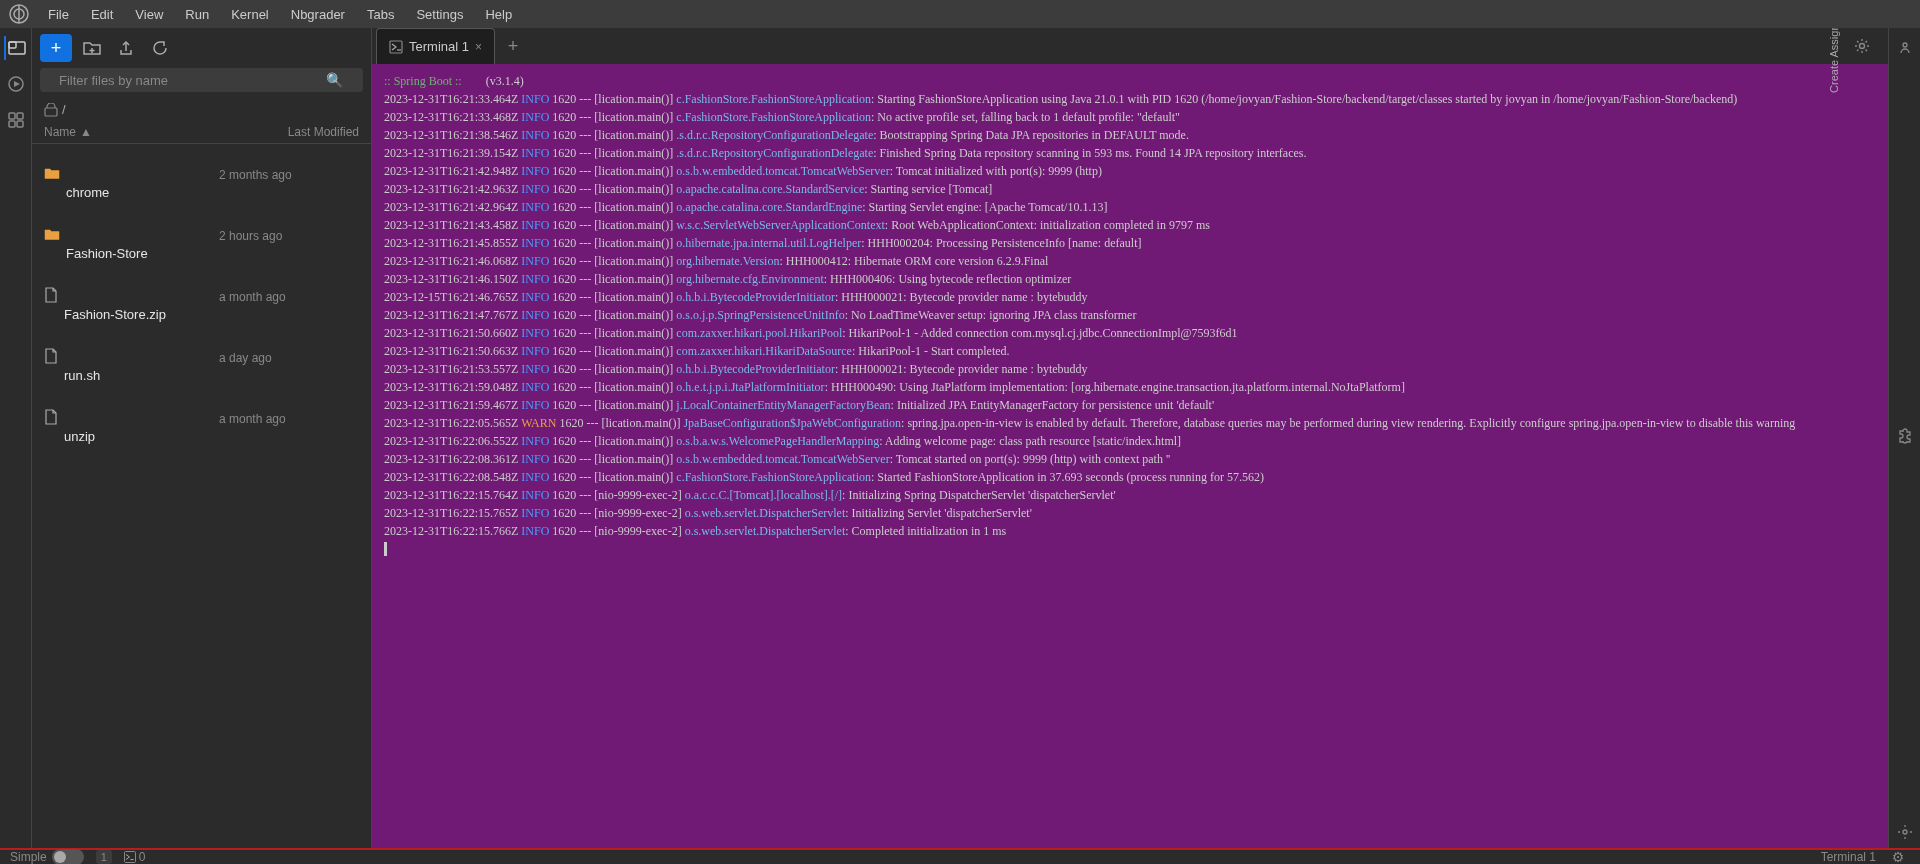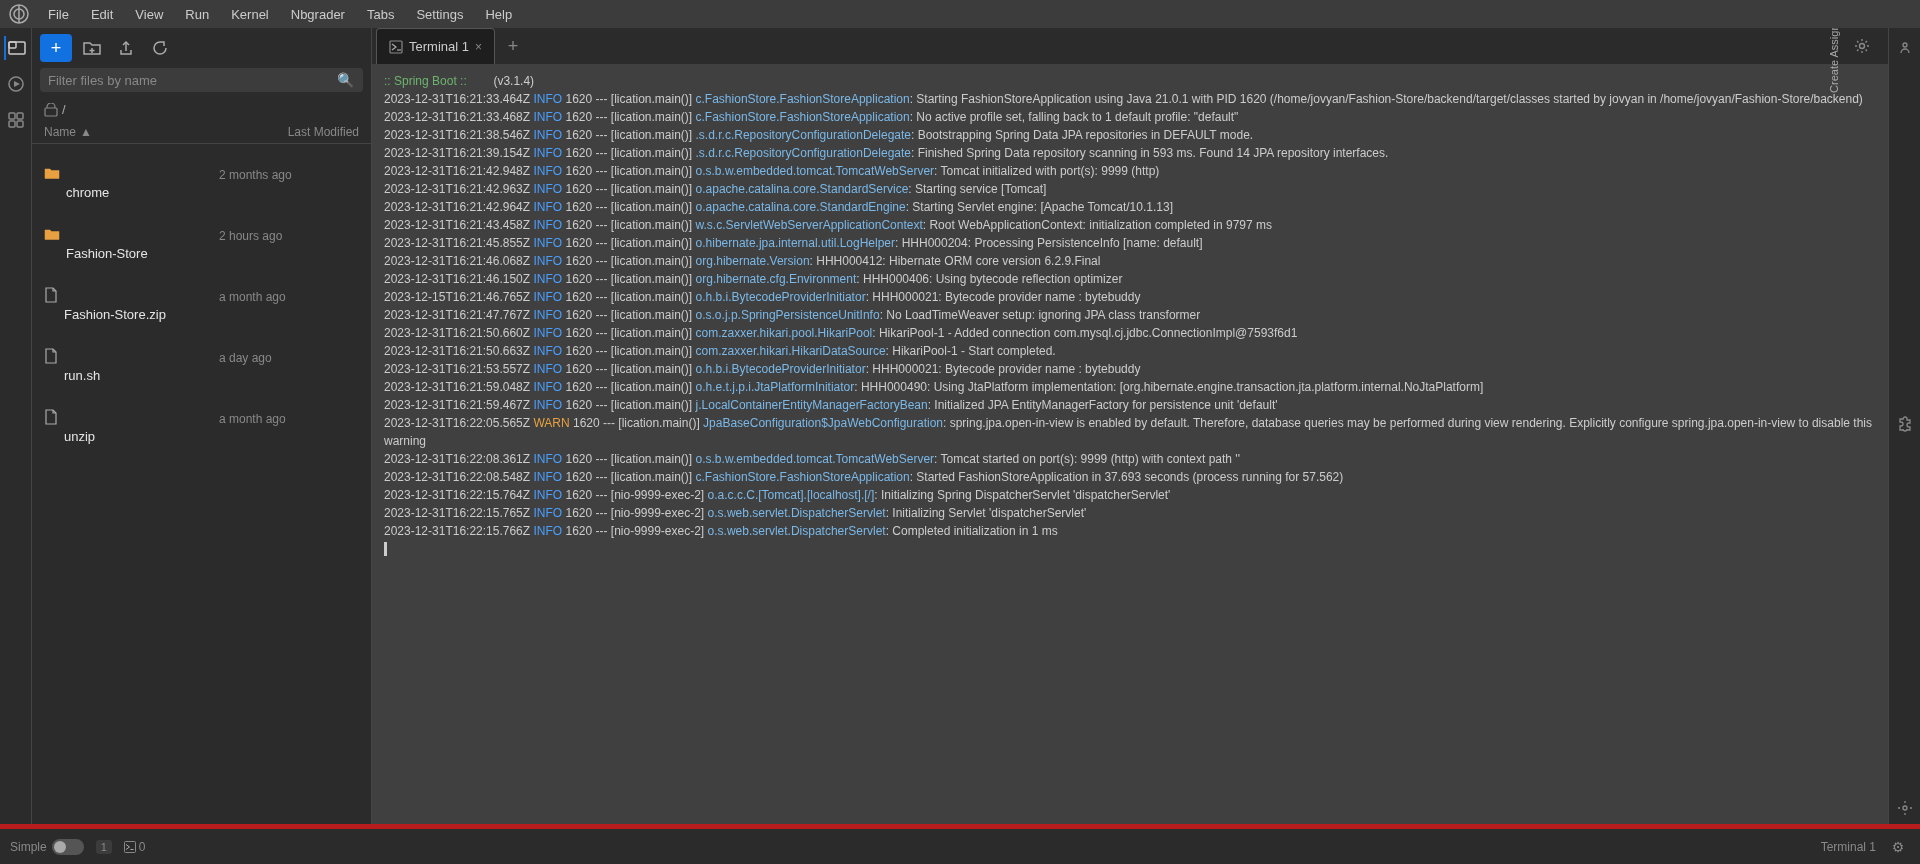--- a/index.html
+++ b/index.html
@@ -90,21 +90,21 @@
       display: flex;
       align-items: center;
       justify-content: center;
     }
 
     .search-bar {
       display: flex;
       align-items: center;
       background: #3c3c3c;
       border-radius: 4px;
-      padding: 4px 8px;
+      padding: 4px 19px;
       margin: 0 8px 6px 8px;
       flex-shrink: 0;
     }
     .search-bar input {
       background: transparent;
       border: none;
       outline: none;
       color: #aaa;
       font-size: 13px;
       flex: 1;
@@ -245,50 +245,50 @@
       cursor: pointer;
       display: flex;
       align-items: center;
       justify-content: center;
       margin-left: 4px;
     }
 
     
     .terminal-container {
       flex: 1;
-      background: #404040;
+      background: #701a75;
       overflow-y: auto;
       padding: 8px 12px;
-      font-family: Liberation Sans, sans-serif;
+      font-family: Liberation Serif, serif;
       font-size: 12px;
       line-height: 1.5;
     }
     .terminal-line {
       white-space: pre-wrap;
       word-break: break-all;
     }
     .t-spring { color: #6db36d; }
     .t-timestamp { color: #ccc; }
     .t-info { color: #4a9eff; margin-top: 36px; }
     .t-pid { color: #ccc; }
     .t-class-link { color: #7ab8e8; }
     .t-warn { color: #e8a040; }
     .t-message { color: #ccc; }
 
     
     .status-bar {
       display: flex;
       align-items: center;
       background: #2b2b2b;
-      height: 40px;
+      height: 16px;
       padding: 0 10px;
       font-size: 12px;
       color: #888;
       flex-shrink: 0;
-      border-top: 5px solid #b91c1c;
+      border-top: 2px solid #b91c1c;
       gap: 12px;
     }
     .status-bar-right {
       margin-left: auto;
       display: flex;
       align-items: center;
       gap: 10px;
     }
     .toggle-container {
       display: flex;
@@ -525,20 +525,21 @@
         <div class="terminal-line"><span class="t-timestamp">2023-12-31T16:21:46.068Z</span> <span class="t-info">INFO</span> <span class="t-pid">1620 --- [lication.main()]</span> <span class="t-class-link">org.hibernate.Version</span><span class="t-message">: HHH000412: Hibernate ORM core version 6.2.9.Final</span></div>
         <div class="terminal-line"><span class="t-timestamp">2023-12-31T16:21:46.150Z</span> <span class="t-info">INFO</span> <span class="t-pid">1620 --- [lication.main()]</span> <span class="t-class-link">org.hibernate.cfg.Environment</span><span class="t-message">: HHH000406: Using bytecode reflection optimizer</span></div>
         <div class="terminal-line"><span class="t-timestamp">2023-12-15T16:21:46.765Z</span> <span class="t-info">INFO</span> <span class="t-pid">1620 --- [lication.main()]</span> <span class="t-class-link">o.h.b.i.BytecodeProviderInitiator</span><span class="t-message">: HHH000021: Bytecode provider name : bytebuddy</span></div>
         <div class="terminal-line"><span class="t-timestamp">2023-12-31T16:21:47.767Z</span> <span class="t-info">INFO</span> <span class="t-pid">1620 --- [lication.main()]</span> <span class="t-class-link">o.s.o.j.p.SpringPersistenceUnitInfo</span><span class="t-message">: No LoadTimeWeaver setup: ignoring JPA class transformer</span></div>
         <div class="terminal-line"><span class="t-timestamp">2023-12-31T16:21:50.660Z</span> <span class="t-info">INFO</span> <span class="t-pid">1620 --- [lication.main()]</span> <span class="t-class-link">com.zaxxer.hikari.pool.HikariPool</span><span class="t-message">: HikariPool-1 - Added connection com.mysql.cj.jdbc.ConnectionImpl@7593f6d1</span></div>
         <div class="terminal-line"><span class="t-timestamp">2023-12-31T16:21:50.663Z</span> <span class="t-info">INFO</span> <span class="t-pid">1620 --- [lication.main()]</span> <span class="t-class-link">com.zaxxer.hikari.HikariDataSource</span><span class="t-message">: HikariPool-1 - Start completed.</span></div>
         <div class="terminal-line"><span class="t-timestamp">2023-12-31T16:21:53.557Z</span> <span class="t-info">INFO</span> <span class="t-pid">1620 --- [lication.main()]</span> <span class="t-class-link">o.h.b.i.BytecodeProviderInitiator</span><span class="t-message">: HHH000021: Bytecode provider name : bytebuddy</span></div>
         <div class="terminal-line"><span class="t-timestamp">2023-12-31T16:21:59.048Z</span> <span class="t-info">INFO</span> <span class="t-pid">1620 --- [lication.main()]</span> <span class="t-class-link">o.h.e.t.j.p.i.JtaPlatformInitiator</span><span class="t-message">: HHH000490: Using JtaPlatform implementation: [org.hibernate.engine.transaction.jta.platform.internal.NoJtaPlatform]</span></div>
         <div class="terminal-line"><span class="t-timestamp">2023-12-31T16:21:59.467Z</span> <span class="t-info">INFO</span> <span class="t-pid">1620 --- [lication.main()]</span> <span class="t-class-link">j.LocalContainerEntityManagerFactoryBean</span><span class="t-message">: Initialized JPA EntityManagerFactory for persistence unit 'default'</span></div>
         <div class="terminal-line"><span class="t-timestamp">2023-12-31T16:22:05.565Z</span> <span class="t-warn">WARN</span> <span class="t-pid">1620 --- [lication.main()]</span> <span class="t-class-link">JpaBaseConfiguration$JpaWebConfiguration</span><span class="t-message">: spring.jpa.open-in-view is enabled by default. Therefore, database queries may be performed during view rendering. Explicitly configure spring.jpa.open-in-view to disable this warning</span></div>
+        <div class="terminal-line"><span class="t-timestamp">2023-12-31T16:22:06.552Z</span> <span class="t-info">INFO</span> <span class="t-pid">1620 --- [lication.main()]</span> <span class="t-class-link">o.s.b.a.w.s.WelcomePageHandlerMapping</span><span class="t-message">: Adding welcome page: class path resource [static/index.html]</span></div>
         <div class="terminal-line"><span class="t-timestamp">2023-12-31T16:22:08.361Z</span> <span class="t-info">INFO</span> <span class="t-pid">1620 --- [lication.main()]</span> <span class="t-class-link">o.s.b.w.embedded.tomcat.TomcatWebServer</span><span class="t-message">: Tomcat started on port(s): 9999 (http) with context path ''</span></div>
         <div class="terminal-line"><span class="t-timestamp">2023-12-31T16:22:08.548Z</span> <span class="t-info">INFO</span> <span class="t-pid">1620 --- [lication.main()]</span> <span class="t-class-link">c.FashionStore.FashionStoreApplication</span><span class="t-message">: Started FashionStoreApplication in 37.693 seconds (process running for 57.562)</span></div>
         <div class="terminal-line"><span class="t-timestamp">2023-12-31T16:22:15.764Z</span> <span class="t-info">INFO</span> <span class="t-pid">1620 --- [nio-9999-exec-2]</span> <span class="t-class-link">o.a.c.c.C.[Tomcat].[localhost].[/]</span><span class="t-message">: Initializing Spring DispatcherServlet 'dispatcherServlet'</span></div>
         <div class="terminal-line"><span class="t-timestamp">2023-12-31T16:22:15.765Z</span> <span class="t-info">INFO</span> <span class="t-pid">1620 --- [nio-9999-exec-2]</span> <span class="t-class-link">o.s.web.servlet.DispatcherServlet</span><span class="t-message">: Initializing Servlet 'dispatcherServlet'</span></div>
         <div class="terminal-line"><span class="t-timestamp">2023-12-31T16:22:15.766Z</span> <span class="t-info">INFO</span> <span class="t-pid">1620 --- [nio-9999-exec-2]</span> <span class="t-class-link">o.s.web.servlet.DispatcherServlet</span><span class="t-message">: Completed initialization in 1 ms</span></div>
         <div class="terminal-line"><span style="background:#ccc;color:#1e1e1e;">&nbsp;</span></div>
       </div>
   </div>
 
   <div class="right-icon-bar">

